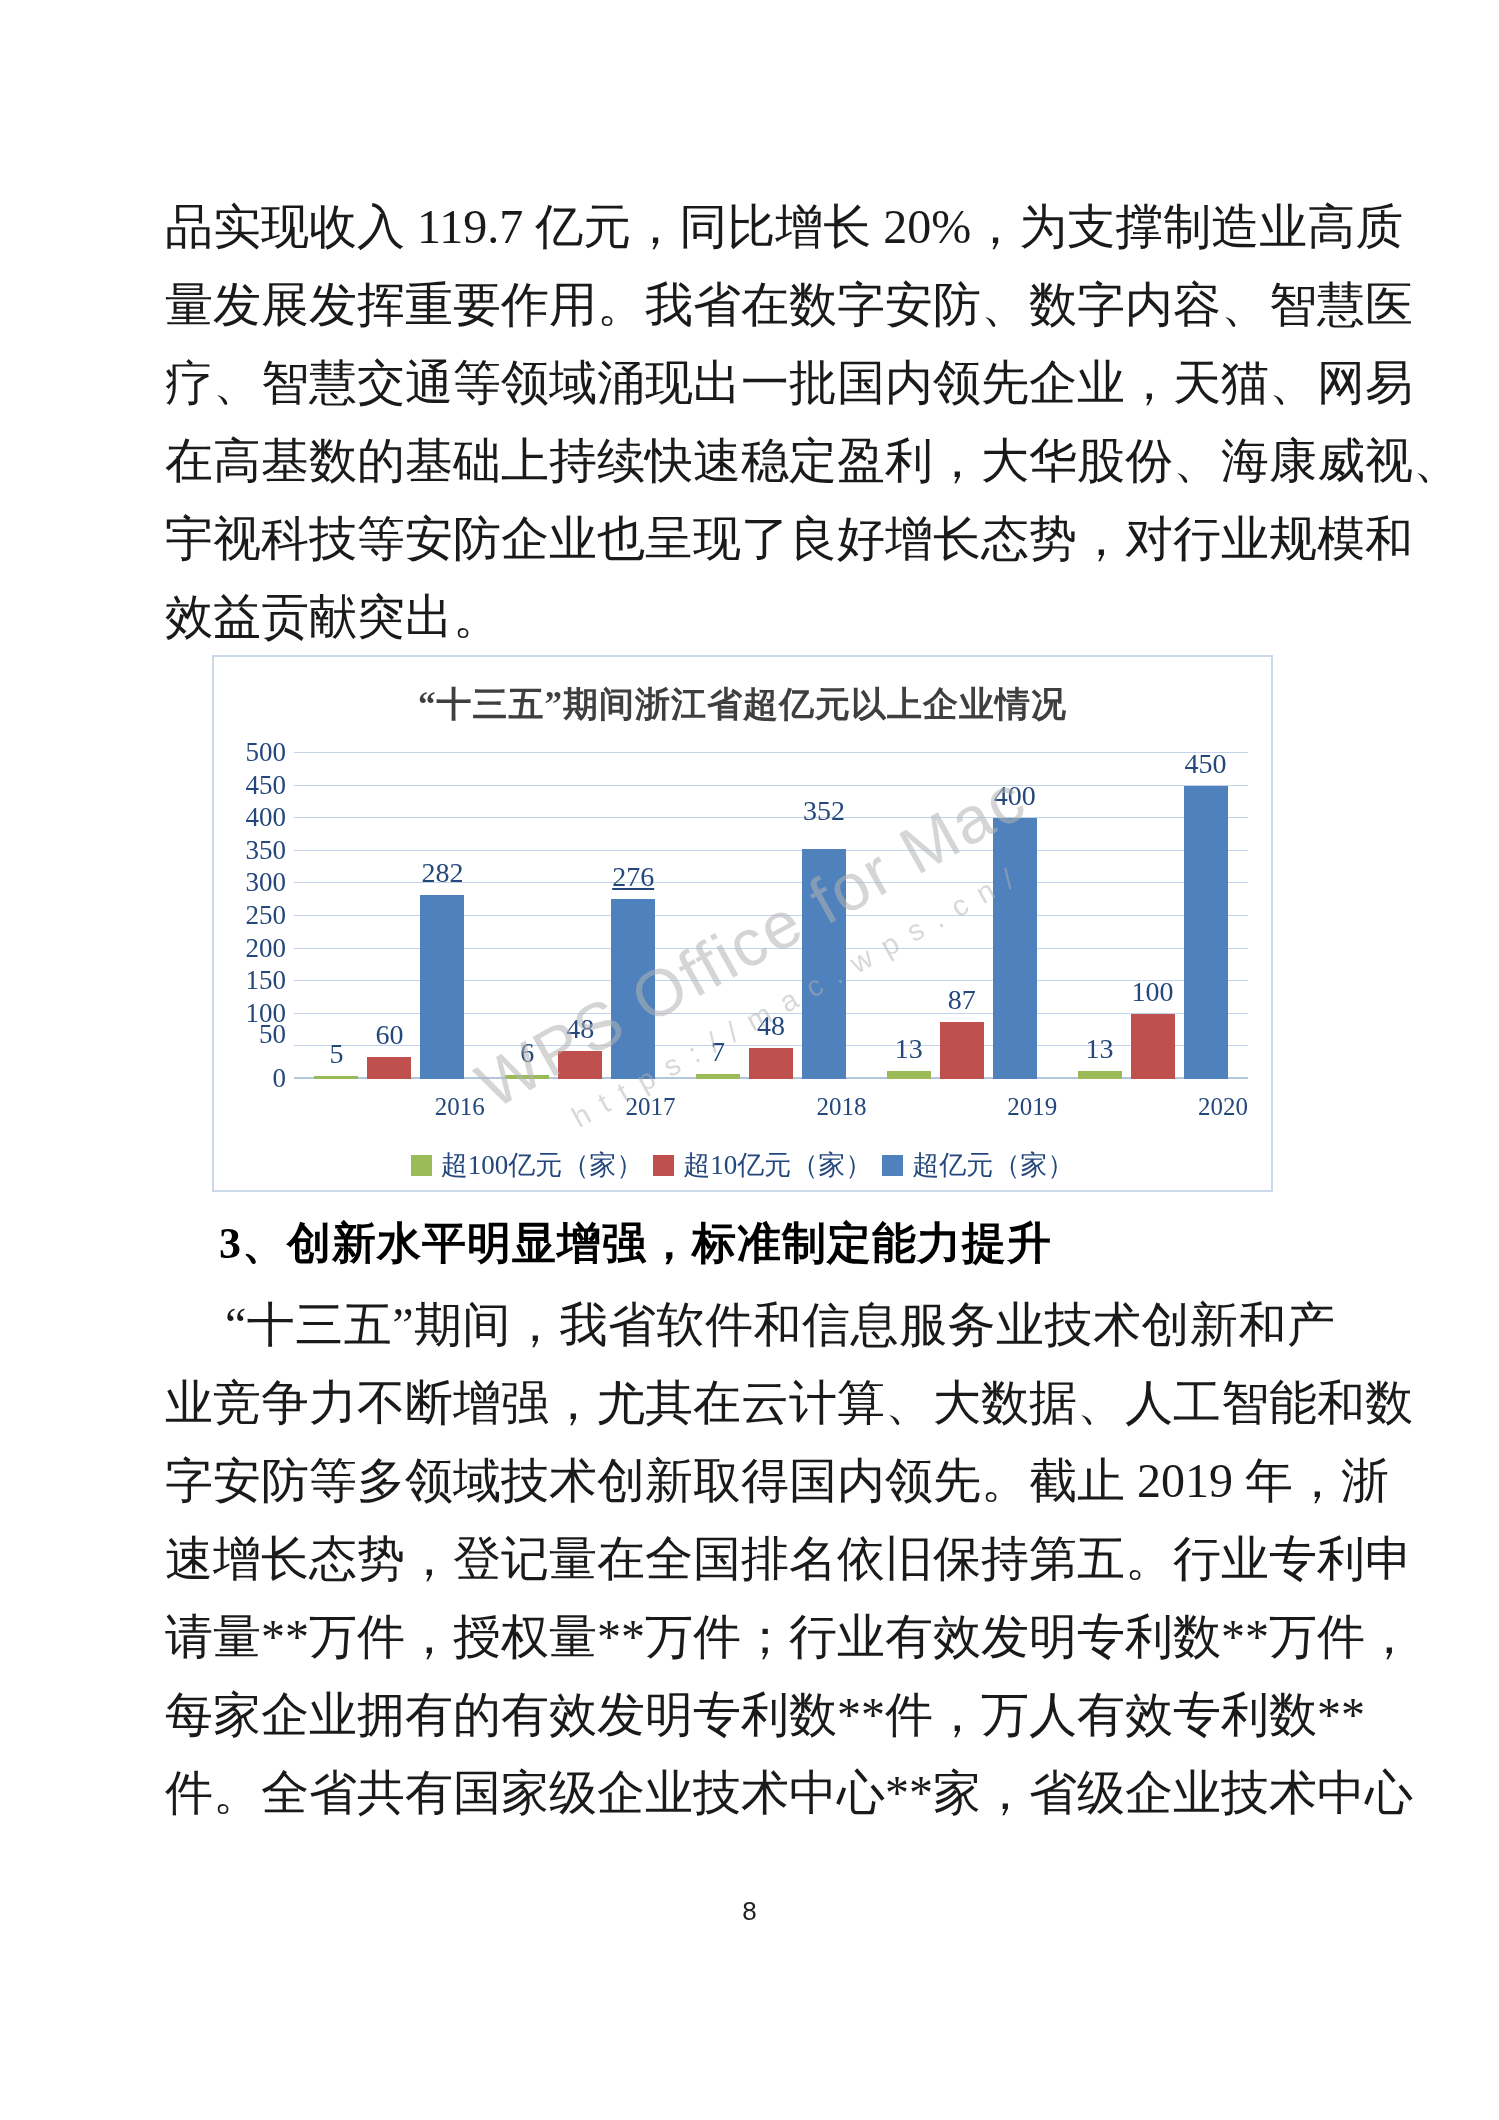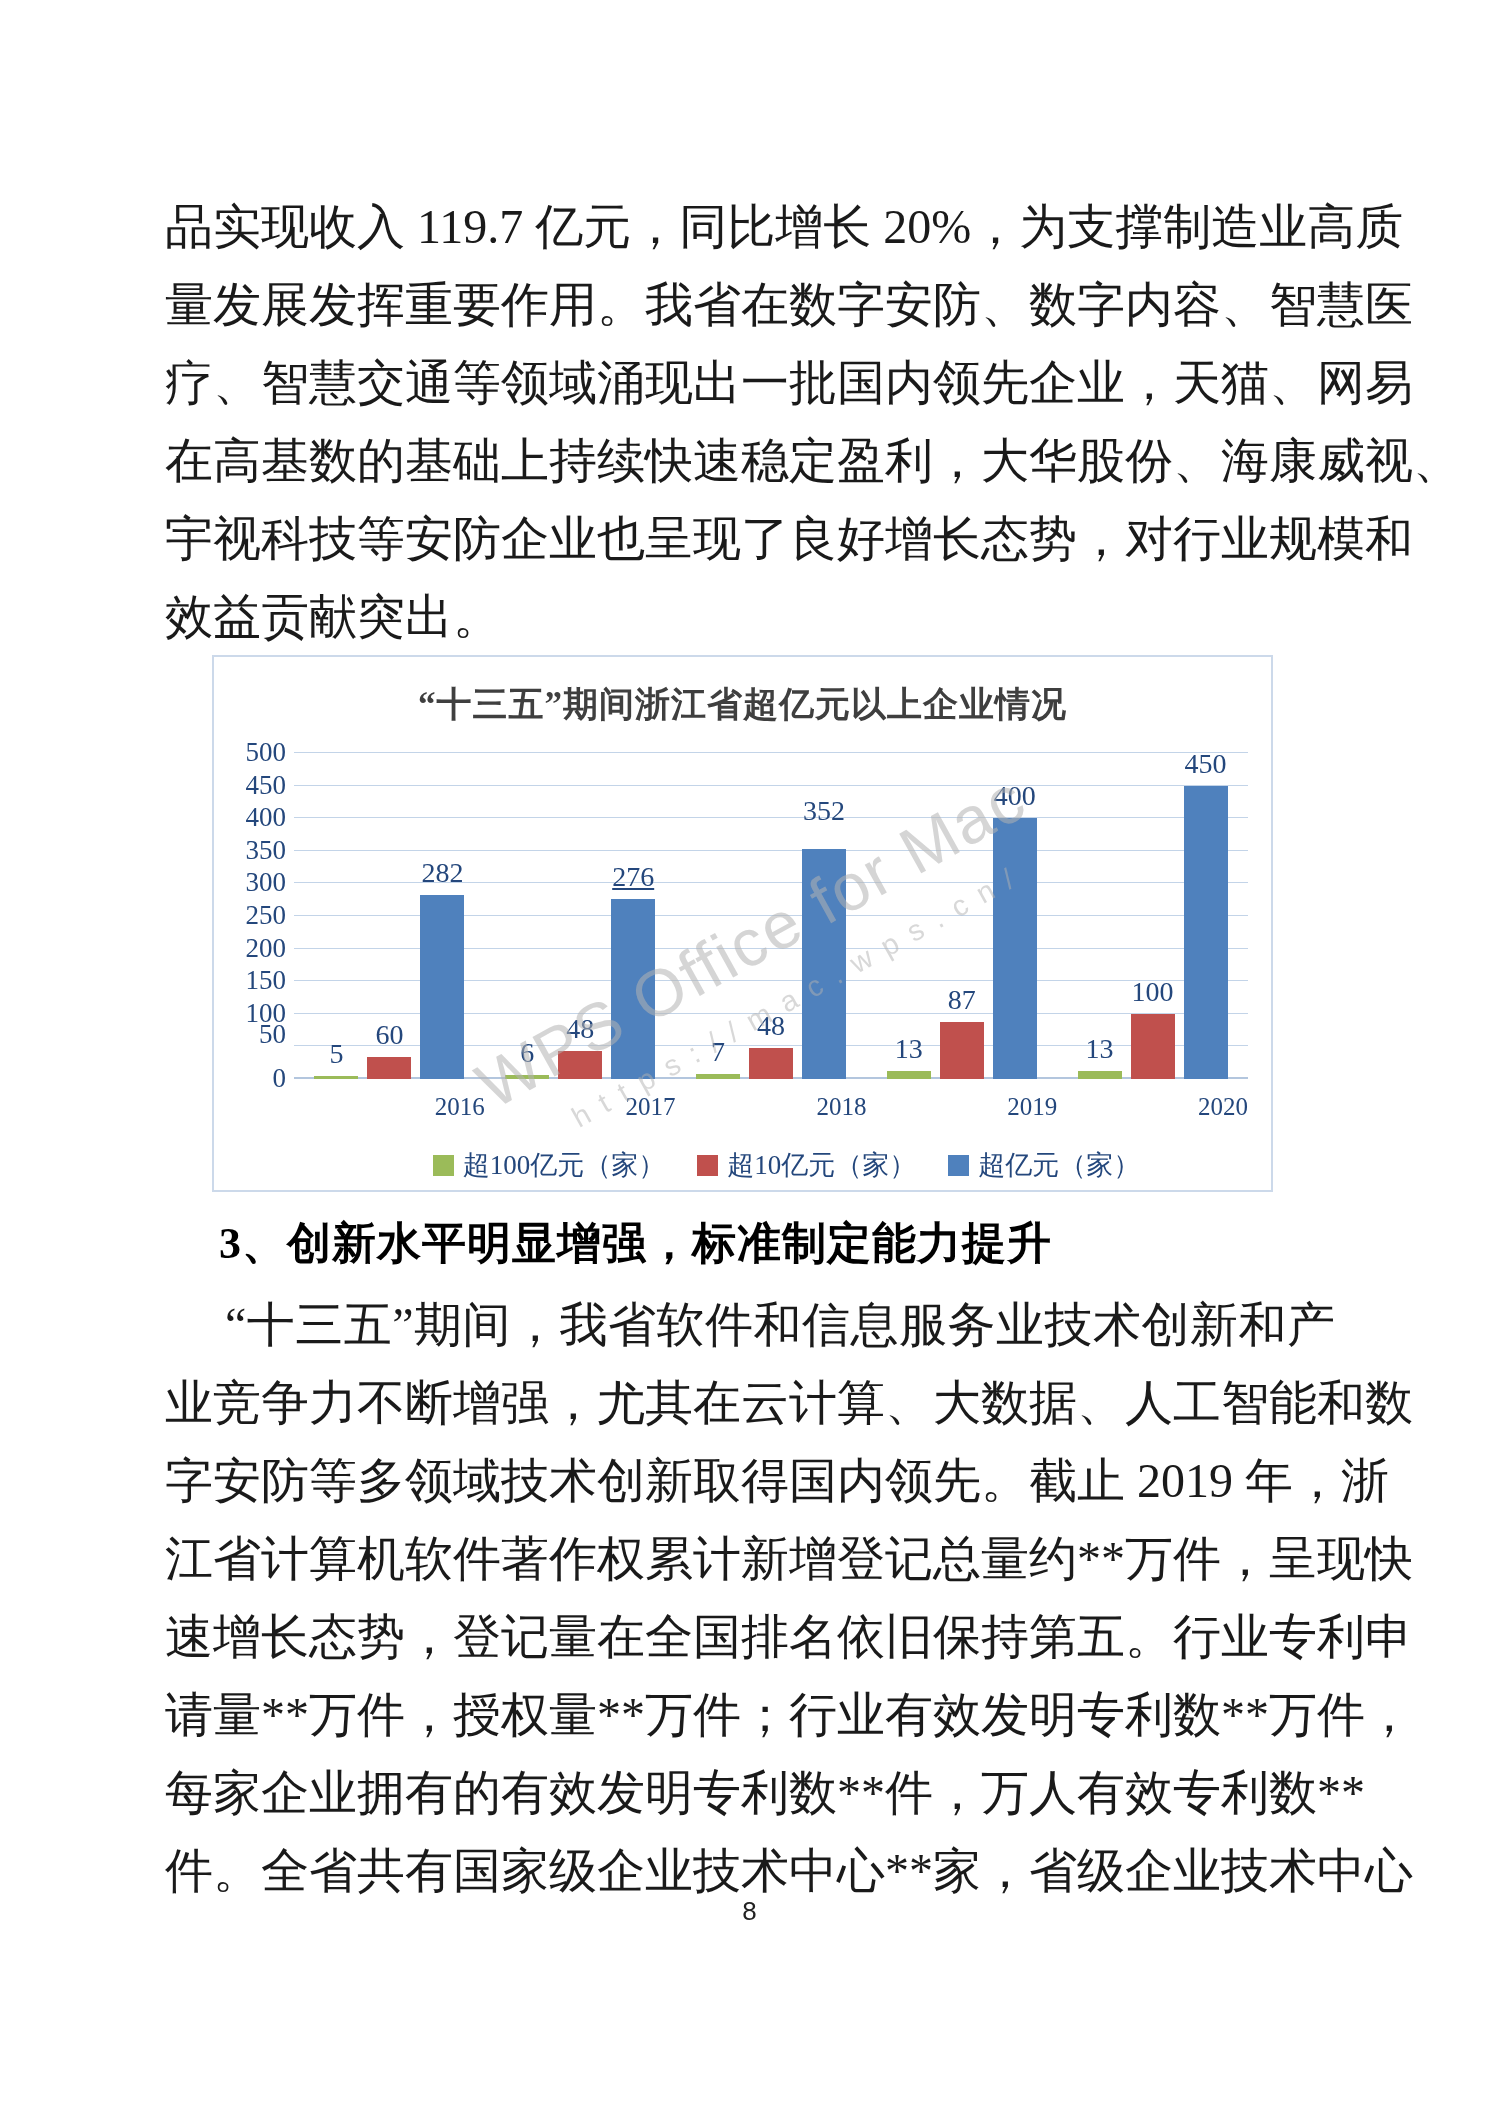--- a/index.html
+++ b/index.html
@@ -61,21 +61,21 @@
     font-size:28px;color:#24477c;white-space:nowrap;line-height:28px;
   }
   .xlabels{
     position:absolute;left:80px;top:436px;width:954px;display:flex;
   }
   .xlabel{
     flex:1 1 0;text-align:right;font-size:25px;color:#24477c;
   }
   .legend{
     position:absolute;left:0;top:490px;width:100%;
-    display:flex;justify-content:center;align-items:center;gap:32px;padding-left:44px;
+    display:flex;justify-content:center;align-items:center;gap:10px;
   }
   .legend-item{display:flex;align-items:center;gap:9px;}
   .legend-swatch{width:21px;height:21px;}
   .legend-label{font-size:27px;color:#24477c;white-space:nowrap;}
   
   .watermark{
     position:absolute;left:250px;top:400px;width:760px;
     transform:rotate(-29deg);transform-origin:0 0;
     pointer-events:none;
   }
@@ -234,21 +234,20 @@
       <div class="wm-line2">https://mac.wps.cn/</div>
     </div>
   </div>
 
   <div class="section-heading">3、创新水平明显增强，标准制定能力提升</div>
 
   <div class="para" style="top:1286px;">
     <div class="tline indent">“十三五”期间，我省软件和信息服务业技术创新和产</div>
     <div class="tline">业竞争力不断增强，尤其在云计算、大数据、人工智能和数</div>
     <div class="tline">字安防等多领域技术创新取得国内领先。截止 2019 年，浙</div>
-    <div class="tline">江省计算机软件著作权累计新增登记总量约**万件，呈现快</div>
     <div class="tline">速增长态势，登记量在全国排名依旧保持第五。行业专利申</div>
     <div class="tline">请量**万件，授权量**万件；行业有效发明专利数**万件，</div>
     <div class="tline">每家企业拥有的有效发明专利数**件，万人有效专利数**</div>
     <div class="tline">件。全省共有国家级企业技术中心**家，省级企业技术中心</div>
   </div>
 
   <div class="page-number">8</div>
 
 </div>
 

